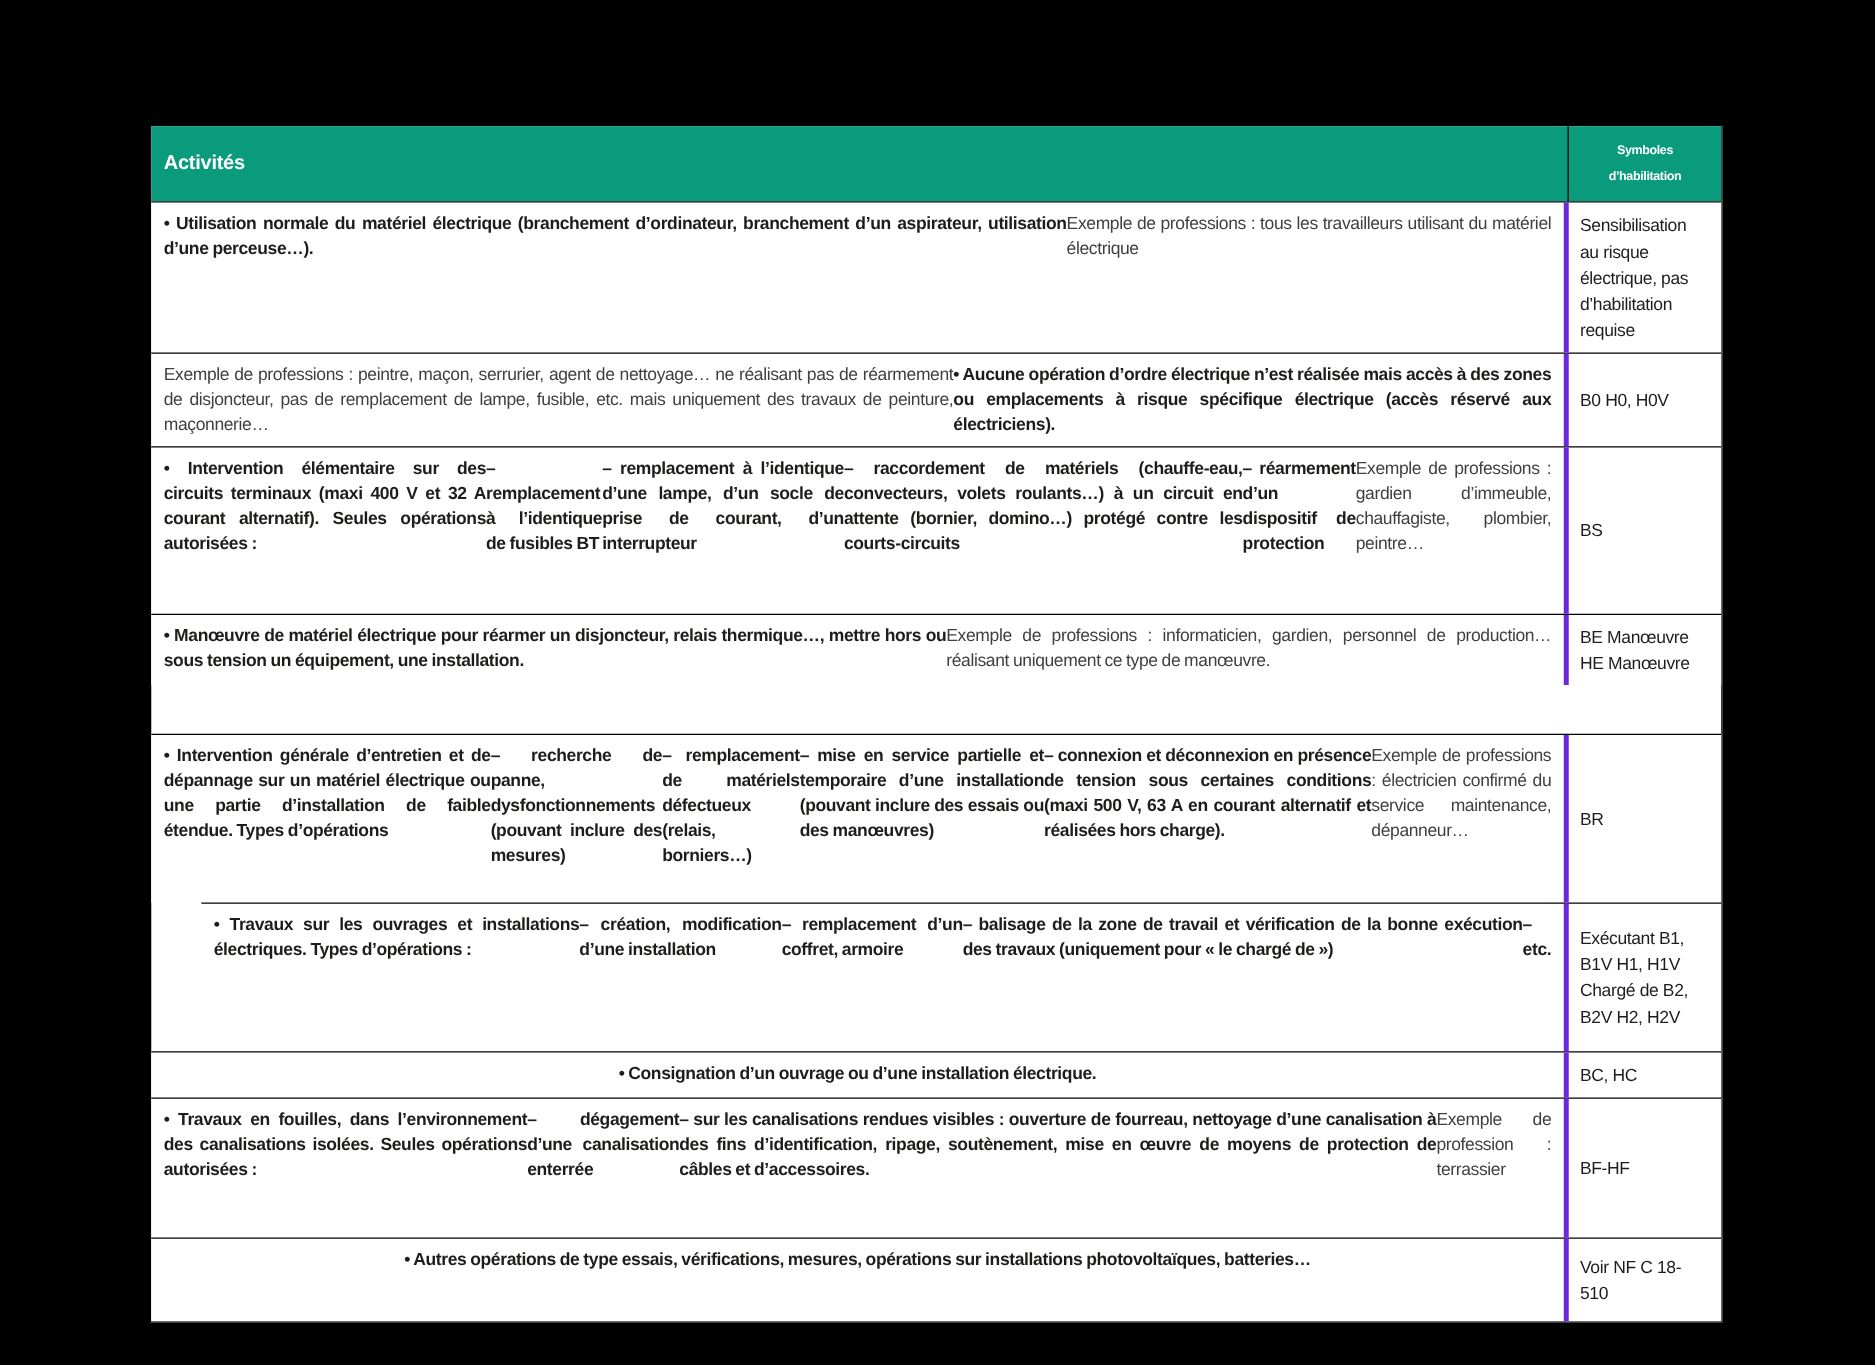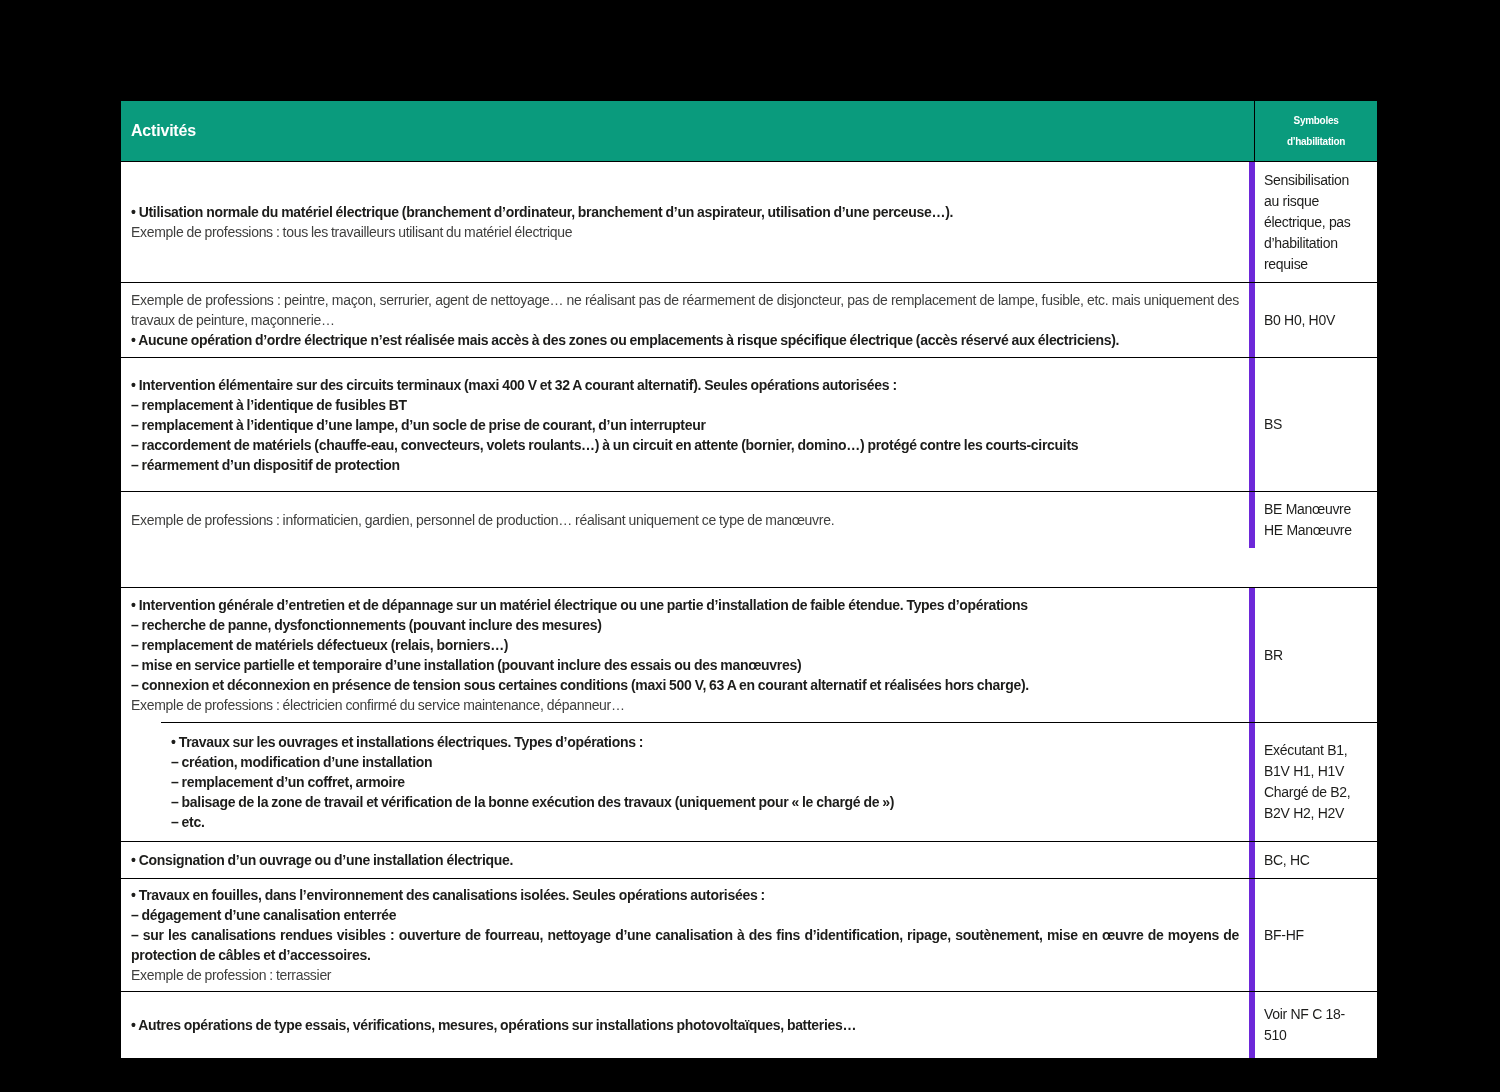--- a/index.html
+++ b/index.html
@@ -10,22 +10,22 @@
          border:1px solid #000;box-sizing:border-box;}
   .header-row{display:flex;height:60px;background:var(--accent,#0a9b7d);}
   .activities-header{flex:1;color:#fff;font-weight:700;font-size:16px;
          display:flex;align-items:center;padding-left:10px;box-sizing:border-box;
          border-right:1px solid #000;letter-spacing:-0.2px;}
   .symbols-header{width:122px;color:#fff;font-weight:700;font-size:10px;
          display:flex;flex-direction:column;align-items:center;justify-content:center;
          line-height:21px;box-sizing:border-box;text-align:center;letter-spacing:-0.3px;}
   .symbols-header span{display:block;}
   .row{display:flex;border-top:1px solid #000;box-sizing:border-box;background:#fff;}
-  .activity-cell{flex:1;border-right:6px solid #6d28d9;padding:6px 10px;
-         box-sizing:border-box;display:flex;flex-direction:column;justify-content:center;}
+  .activity-cell{flex:1;border-right:4px solid #6d28d9;padding:6px 10px;
+         box-sizing:border-box;display:flex;flex-direction:row;justify-content:center;}
   .symbol-cell{width:122px;padding:6px 9px;box-sizing:border-box;
          display:flex;flex-direction:column;justify-content:center;}
   .line{font-size:14px;line-height:20px;letter-spacing:-0.3px;word-spacing:-0.5px;
          color:#1d1d1b;text-align:justify;}
   .bullet{font-weight:700;}
   .example{font-weight:400;color:#3f3f3e;}
   .symbol-line{font-size:14px;line-height:21px;color:#1d1d1b;white-space:nowrap;
          letter-spacing:-0.3px;}
   
   #rows .row:nth-child(1){min-height:121px;}
@@ -75,28 +75,30 @@
           </div>
   </div>
 
   <div class="row">
     <div class="activity-cell">
             <div class="line bullet">• Intervention élémentaire sur des circuits terminaux (maxi 400 V et 32 A courant alternatif). Seules opérations autorisées :</div>
             <div class="line bullet">– remplacement à l’identique de fusibles BT</div>
             <div class="line bullet">– remplacement à l’identique d’une lampe, d’un socle de prise de courant, d’un interrupteur</div>
             <div class="line bullet">– raccordement de matériels (chauffe-eau, convecteurs, volets roulants…) à un circuit en attente (bornier, domino…) protégé contre les courts-circuits</div>
             <div class="line bullet">– réarmement d’un dispositif de protection</div>
+            <div class="line example">Exemple de professions : gardien d’immeuble, chauffagiste, plombier, peintre…</div>
           </div>
     <div class="symbol-cell">
             <div class="symbol-line">BS</div>
           </div>
   </div>
 
   <div class="row">
     <div class="activity-cell">
+            <div class="line bullet">• Manœuvre de matériel électrique pour réarmer un disjoncteur, relais thermique…, mettre hors ou sous tension un équipement, une installation.</div>
             <div class="line example">Exemple de professions : informaticien, gardien, personnel de production… réalisant uniquement ce type de manœuvre.</div>
           </div>
     <div class="symbol-cell">
             <div class="symbol-line">BE Manœuvre</div>
             <div class="symbol-line">HE Manœuvre</div>
           </div>
   </div>
 
   <div class="row">
     <div class="activity-cell">

